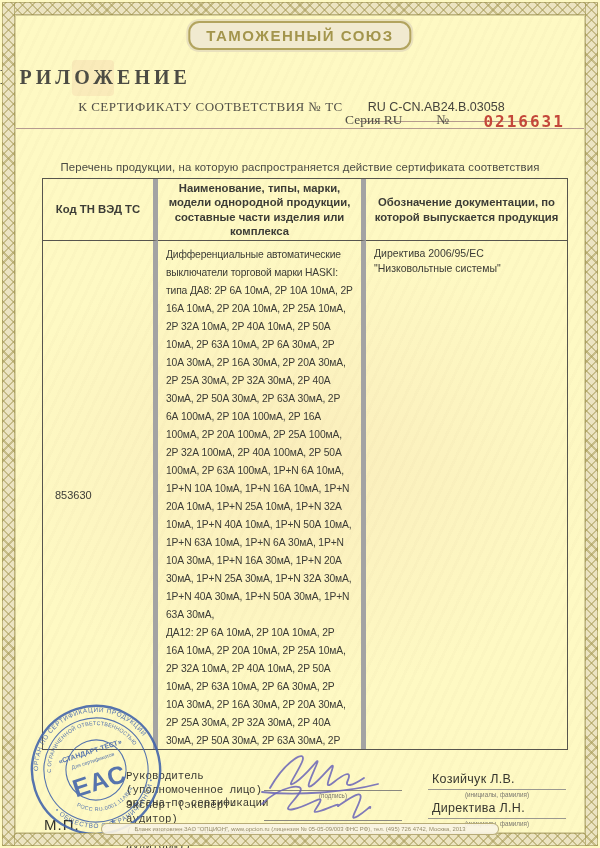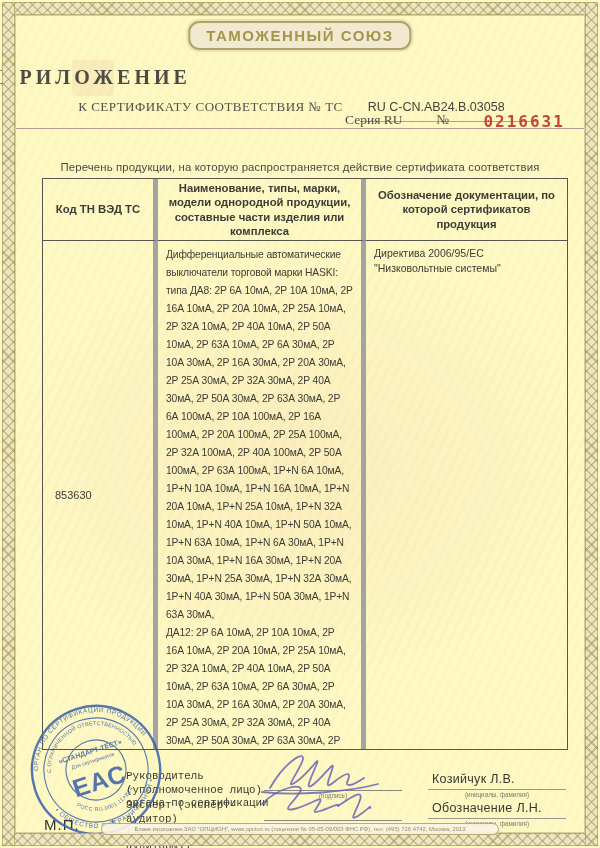--- a/index.html
+++ b/index.html
@@ -120,40 +120,40 @@
     <span class="series-label">Серия RU</span>
     <span class="series-no">№</span>
     <span class="series-number">0216631</span>
   </div>
 
   <div class="intro">Перечень продукции, на которую распространяется действие сертификата соответствия</div>
 
   <div class="ptable">
     <div class="cell th">Код ТН ВЭД ТС</div>
     <div class="cell th">Наименование, типы, марки, модели однородной продукции, составные части изделия или комплекса</div>
-    <div class="cell th">Обозначение документации, по которой сертификатов продукция</div>
+    <div class="cell th">Обозначение документации, по которой выпускается продукция</div>
     <div class="cell td-code last-row">853630</div>
     <div class="cell td-products last-row">Дифференциальные автоматические выключатели торговой марки HASKI: типа ДА8: 2Р 6А 10мА, 2Р 10А 10мА, 2Р 16А 10мА, 2Р 20А 10мА, 2Р 25А 10мА, 2Р 32А 10мА, 2Р 40А 10мА, 2Р 50А 10мА, 2Р 63А 10мА, 2Р 6А 30мА, 2Р 10А 30мА, 2Р 16А 30мА, 2Р 20А 30мА, 2Р 25А 30мА, 2Р 32А 30мА, 2Р 40А 30мА, 2Р 50А 30мА, 2Р 63А 30мА, 2Р 6А 100мА, 2Р 10А 100мА, 2Р 16А 100мА, 2Р 20А 100мА, 2Р 25А 100мА, 2Р 32А 100мА, 2Р 40А 100мА, 2Р 50А 100мА, 2Р 63А 100мА, 1Р+N 6А 10мА, 1Р+N 10А 10мА, 1Р+N 16А 10мА, 1Р+N 20А 10мА, 1Р+N 25А 10мА, 1Р+N 32А 10мА, 1Р+N 40А 10мА, 1Р+N 50А 10мА, 1Р+N 63А 10мА, 1Р+N 6А 30мА, 1Р+N 10А 30мА, 1Р+N 16А 30мА, 1Р+N 20А 30мА, 1Р+N 25А 30мА, 1Р+N 32А 30мА, 1Р+N 40А 30мА, 1Р+N 50А 30мА, 1Р+N 63А 30мА,
 ДА12: 2Р 6А 10мА, 2Р 10А 10мА, 2Р 16А 10мА, 2Р 20А 10мА, 2Р 25А 10мА, 2Р 32А 10мА, 2Р 40А 10мА, 2Р 50А 10мА, 2Р 63А 10мА, 2Р 6А 30мА, 2Р 10А 30мА, 2Р 16А 30мА, 2Р 20А 30мА, 2Р 25А 30мА, 2Р 32А 30мА, 2Р 40А 30мА, 2Р 50А 30мА, 2Р 63А 30мА, 2Р 6А 100мА, 2Р 10А 100мА, 2Р 16А 100мА, 2Р 20А 100мА, 2Р 25А 100мА, 2Р 32А 100мА, 2Р 40А 100мА, 2Р 50А 100мА, 2Р 63А 100мА, 2Р 6А 300мА, 2Р 10А 300мА, 2Р 16А 300мА, 2Р 20А 300мА, 2Р 25А 300мА, 2Р 32А 300мА, 2Р 40А 300мА, 2Р 50А 300мА, 2Р 63А 300мА,
 ДА14: 4Р 10А 10мА, 4Р 16А 10мА, 4Р 20А 10мА, 4Р 25А 10мА, 4Р 32А 10мА, 4Р 40А 10мА, 4Р 50А 10мА, 4Р 63А 10мА, 4Р 6А 30мА, 4Р 10А 30мА, 4Р 16А 30мА, 4Р 20А 30мА, 4Р 25А 30мА, 4Р 32А 30мА, 4Р 40А 30мА, 4Р 50А 30мА, 4Р 63А 30мА, 4Р 6А 100мА, 4Р 10А 100мА, 4Р 16А 100мА, 4Р 20А 100мА, 4Р 25А 100мА, 4Р 32А 100мА, 4Р 40А 100мА, 4Р 50А 100мА, 4Р 63А 100мА, 4Р 6А 300мА, 4Р 10А 300мА, 4Р 16А</div>
     <div class="cell td-doc last-row">Директива 2006/95/ЕС "Низковольтные системы"</div>
   </div>
 
   <div class="role" style="top:770px;">Руководитель (уполномоченное лицо) органа по сертификации</div>
   <div class="sig-line" style="top:790px;"></div>
   <div class="tiny-caption" style="top:792px;">(подпись)</div>
   <div class="name" style="top:772px;">Козийчук Л.В.</div>
   <div class="name-line" style="top:789px;"></div>
   <div class="name-caption" style="top:791px;">(инициалы, фамилия)</div>
 
   <div class="role" style="top:799px;">Эксперт (эксперт-аудитор)
 (эксперты (эксперты-аудиторы))</div>
   <div class="sig-line" style="top:820px;"></div>
   <div class="tiny-caption" style="top:822px;">(подпись)</div>
-  <div class="name" style="top:801px;">Обозначение Л.Н.</div>
+  <div class="name" style="top:801px;">Директива Л.Н.</div>
   <div class="name-line" style="top:818px;"></div>
   <div class="name-caption" style="top:820px;">(инициалы, фамилия)</div>
 
   <svg class="sig-svg" style="left:252px; top:746px;" width="160" height="50" viewBox="0 0 160 50">
     <g fill="none" stroke="#6a64b8" stroke-width="1.8" stroke-linecap="round" opacity=".85">
       <path d="M18,42 C34,14 56,2 50,16 C44,30 32,44 44,36 C58,26 70,6 64,20 C58,34 52,46 62,38 C74,28 84,12 80,24 C76,36 72,44 82,36 C92,28 100,24 96,34 C92,42 100,40 112,32"></path>
       <path d="M10,46 C44,50 96,46 126,38"></path>
     </g>
   </svg>
   <svg class="sig-svg" style="left:248px; top:778px;" width="160" height="48" viewBox="0 0 160 48">

